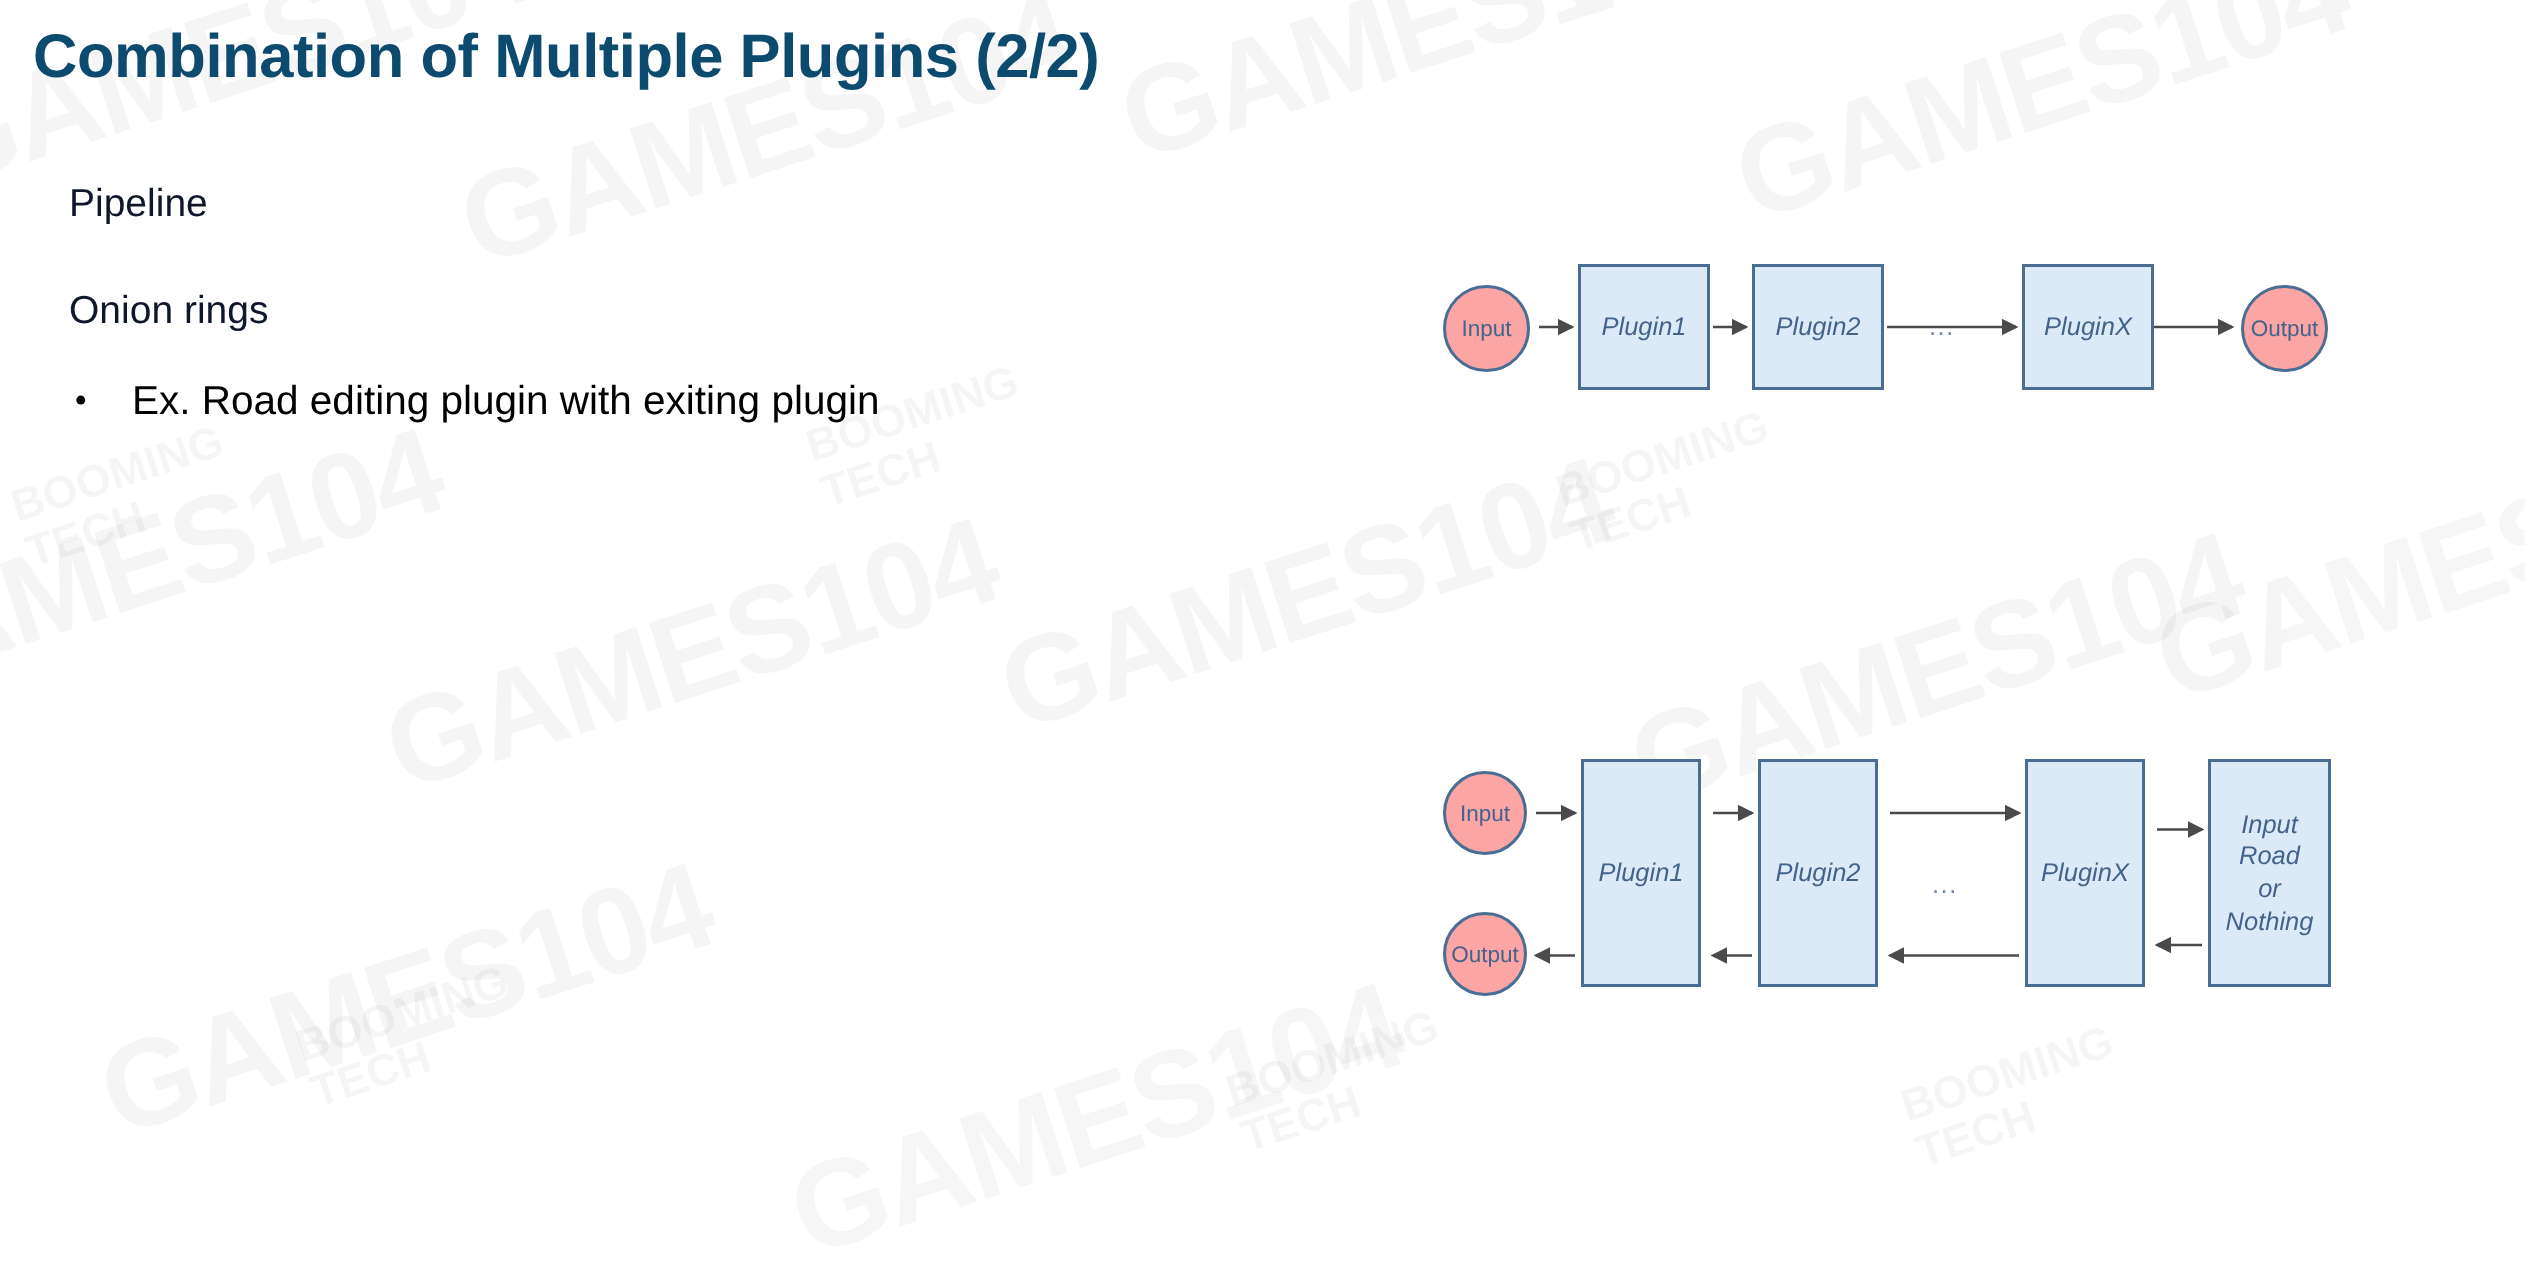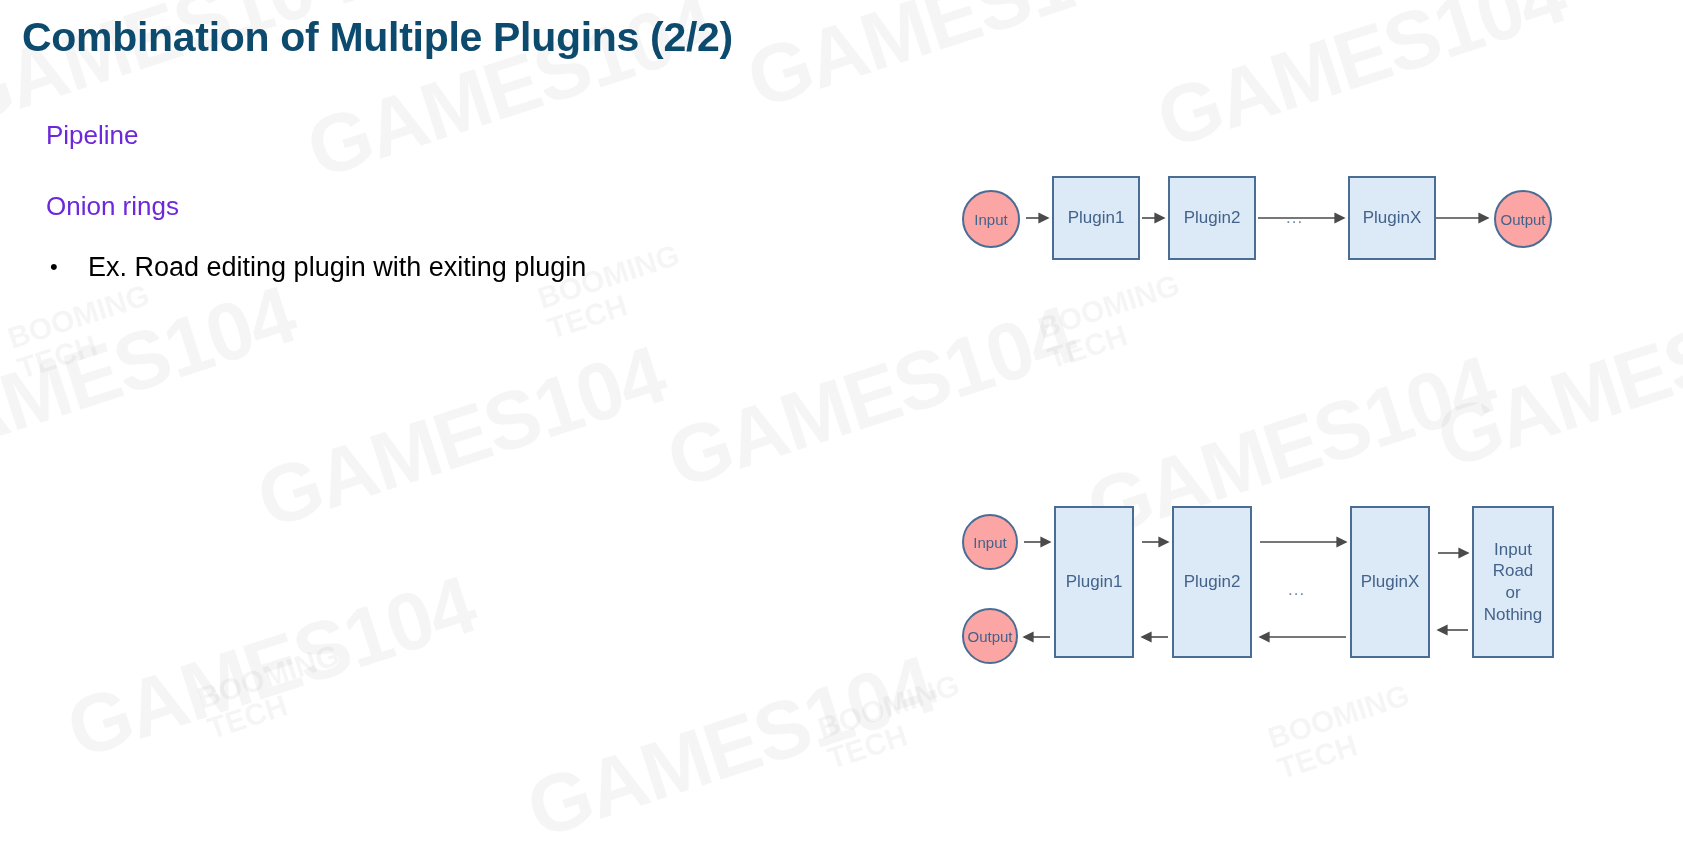--- a/index.html
+++ b/index.html
@@ -58,21 +58,21 @@
     position: absolute;
     left: 46px;
     top: 118px;
     width: 800px;
   }
 
   .section { margin-bottom: 20px; }
   .section-heading {
     font-size: 26px;
     line-height: 1.35;
-    color: #6d28d9;
+    color: #0f172a;
     margin-bottom: 14px;
   }
   .bullet-list { margin: 0; padding: 0; list-style: none; }
   .bullet-item {
     position: relative;
     font-size: 27px;
     line-height: 58px;
     padding-left: 42px;
     color: #000;
   }
@@ -97,20 +97,21 @@
     background: #dceaf7;
     border: 2px solid #4a6d93;
     display: flex;
     align-items: center;
     justify-content: center;
     text-align: center;
     color: #44638b;
     font-size: 17px;
     font-family: "Liberation Sans", sans-serif;
     line-height: 1.28;
+    font-style: italic;
   }
   .node-circle {
     position: absolute;
     box-sizing: border-box;
     background: #fca5a5;
     border: 2px solid #4a6d93;
     border-radius: 50%;
     display: flex;
     align-items: center;
     justify-content: center;

